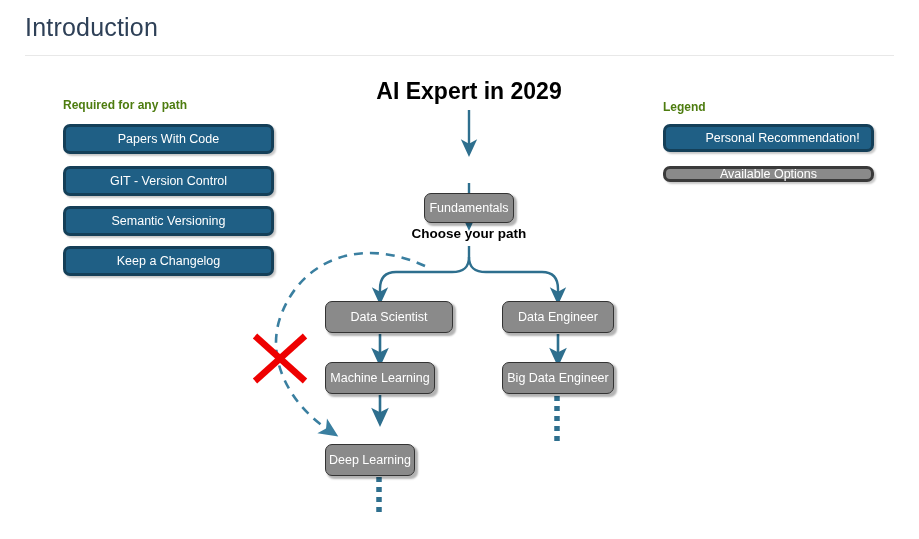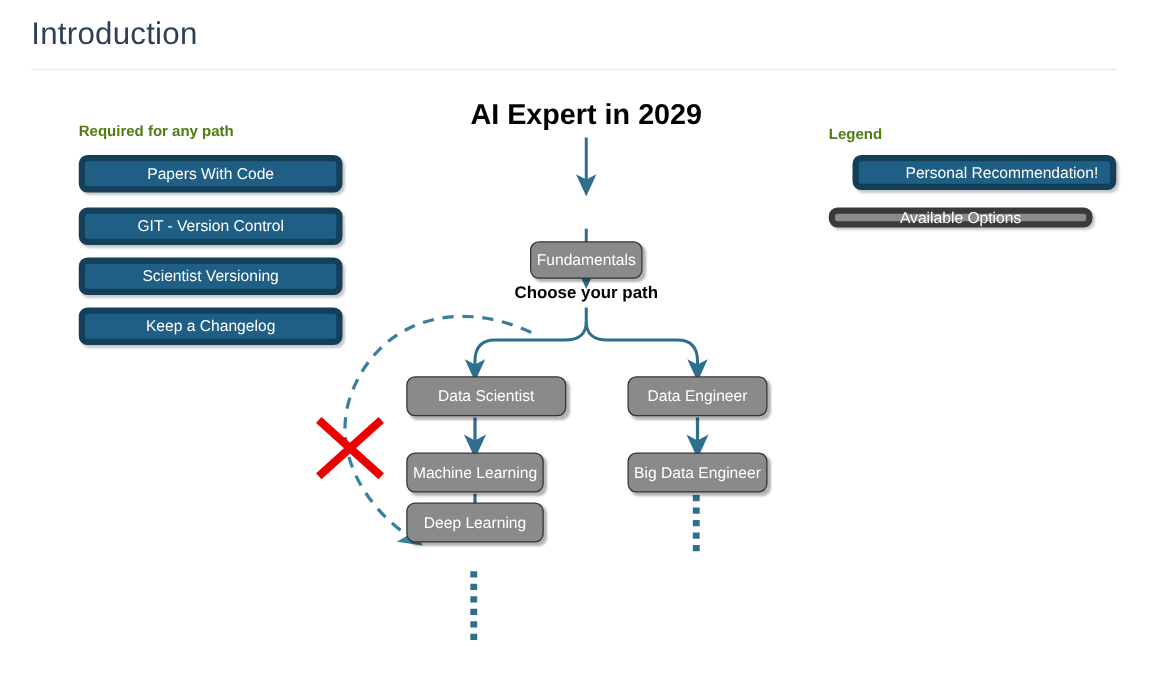--- a/index.html
+++ b/index.html
@@ -28,21 +28,21 @@
     position:absolute;
     font-size:12px;
     font-weight:bold;
     color:#4d7c0f;
     white-space:nowrap;
   }
   .pill{
     position:absolute;
     box-sizing:border-box;
     border-radius:7px;
-    border:5px solid #22c55e;
+    border:3px solid #22c55e;
     display:flex;
     align-items:center;
     justify-content:center;
     font-size:12.5px;
     color:#ffffff;
     white-space:nowrap;
     box-shadow:2px 2px 2px rgba(0,0,0,0.22);
   }
   .pill.blue{ background:#1f5f85; border-color:#143f58; }
   .pill.gray{ background:#8a8a8a; border-color:#3a3a3a; color:#ffffff; }
@@ -126,37 +126,37 @@
     <line x1="305" y1="336" x2="255" y2="381" stroke="#ee0000" stroke-width="6.5" stroke-linecap="butt"></line>
   </g>
 </svg>
 
 <div class="col-heading" style="left:63px; top:98px; width:211px;">Required for any path</div>
 
 <div class="pill blue" style="left:63px; top:124px; width:211px; height:30px;">Papers With Code</div>
 
 <div class="pill blue" style="left:63px; top:166px; width:211px; height:30px;">GIT - Version Control</div>
 
-<div class="pill blue" style="left:63px; top:206px; width:211px; height:30px;">Scientist Versioning</div>
+<div class="pill blue" style="left:63px; top:206px; width:211px; height:30px;">Semantic Versioning</div>
 
 <div class="pill blue" style="left:63px; top:246px; width:211px; height:30px;">Keep a Changelog</div>
 
 <div class="col-heading" style="left:663px; top:100px; width:211px;">Legend</div>
 
-<div class="pill blue" style="left:682px; top:124px; width:211px; height:28px;padding-left:28px;">Personal Recommendation!</div>
+<div class="pill blue" style="left:663px; top:124px; width:211px; height:28px;padding-left:28px;">Personal Recommendation!</div>
 
 <div class="pill gray" style="left:663px; top:166px; width:211px; height:16px;">Available Options</div>
 
 <div id="chart-title" style="left:319px; top:78px; width:300px;">AI Expert in 2029</div>
 
 <div class="node" style="left:424px; top:152px; width:90px; height:30px;margin-top:41px;">Fundamentals</div>
 
 <div class="flow-label" style="left:369px; top:226px; width:200px;">Choose your path</div>
 
 <div class="node" style="left:325px; top:301px; width:128px; height:32px;">Data Scientist</div>
 
 <div class="node" style="left:325px; top:362px; width:110px; height:32px;">Machine Learning</div>
 
-<div class="node" style="left:325px; top:402px; width:110px; height:32px;">Deep Learning</div>
+<div class="node" style="left:325px; top:444px; width:90px; height:32px;">Deep Learning</div>
 
 <div class="node" style="left:502px; top:301px; width:112px; height:32px;">Data Engineer</div>
 
 <div class="node" style="left:502px; top:362px; width:112px; height:32px;">Big Data Engineer</div>
 
 </body></html>

